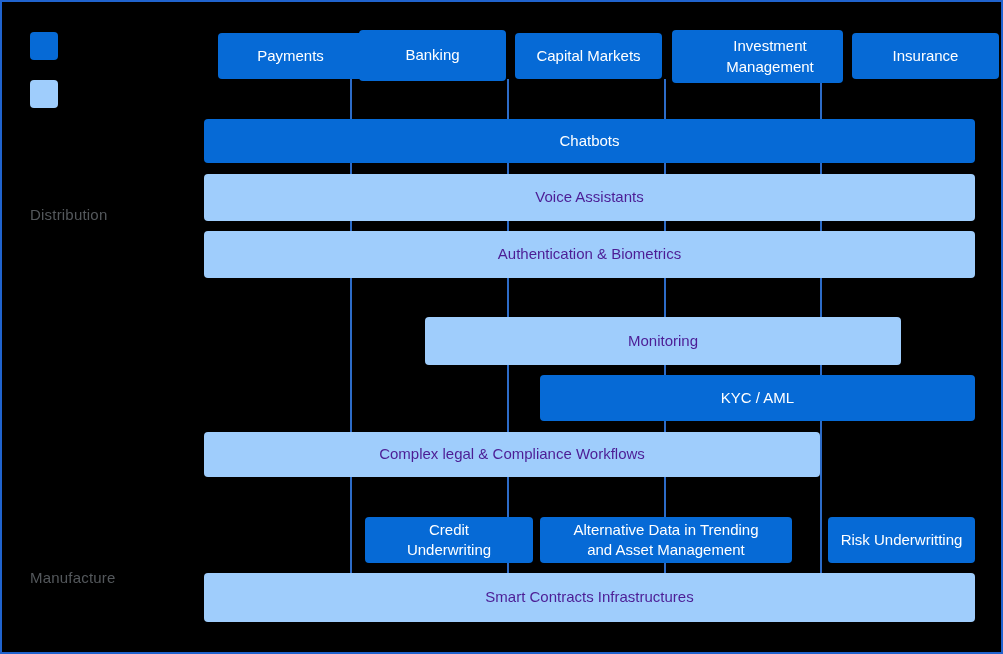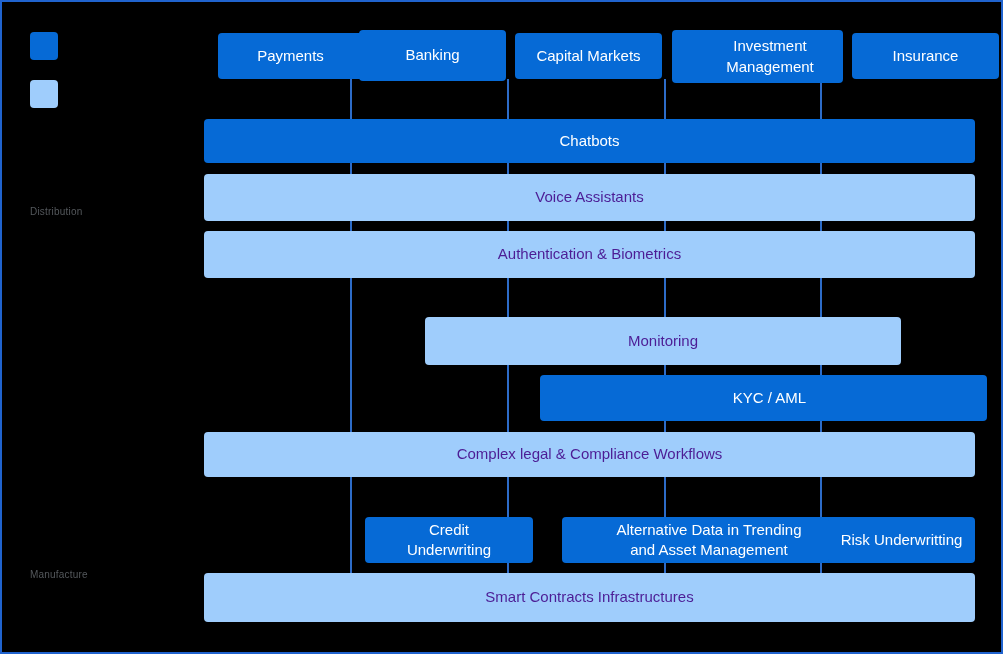--- a/index.html
+++ b/index.html
@@ -10,21 +10,21 @@
     border:2px solid #2063ce;
     box-sizing:border-box;
     overflow:hidden;
     font-family:"Liberation Sans", sans-serif;
   }
   .swatch{position:absolute;width:28px;height:28px;border-radius:4px;}
   .swatch.dark{left:28px;top:30px;background:#066ad6;}
   .swatch.light{left:28px;top:78px;background:#9fcdfc;}
   .side-label{
     position:absolute;left:28px;
-    color:#54585c;font-size:10px;letter-spacing:.2px;
+    color:#54585c;font-size:15px;letter-spacing:.2px;
   }
   #lbl-distribution{top:204px;}
   #lbl-manufacture{top:567px;}
   .vline{
     position:absolute;top:77px;height:533px;width:1.5px;
     background:#2d6cc8;z-index:1;
   }
   .box{
     position:absolute;z-index:2;
     display:flex;align-items:center;justify-content:center;
@@ -40,25 +40,25 @@
   #hdr-2{left:513px;top:31px;width:147px;height:46px;}
   #hdr-3{left:670px;top:28px;width:146px;height:53px;padding-left:25px;}
   #hdr-4{left:826px;top:31px;width:147px;height:46px;margin-left:24px;}
   #hdr-3 span{max-width:120px;}
   
   #row-chatbots{left:202px;top:117px;width:771px;height:44px;}
   #row-voice{left:202px;top:172px;width:771px;height:47px;}
   #row-auth{left:202px;top:229px;width:771px;height:47px;}
   #row-monitoring{left:423px;top:315px;width:476px;height:48px;}
   #row-antifraud{left:202px;top:373px;width:329px;height:46px;}
-  #row-kyc{left:538px;top:373px;width:435px;height:46px;padding-left:12px;}
-  #row-complex{left:202px;top:430px;width:771px;height:45px;}
+  #row-kyc{left:538px;top:373px;width:435px;height:46px;}
+  #row-complex{left:202px;top:430px;width:616px;height:45px;}
   #row-credit{left:363px;top:515px;width:168px;height:46px;}
   #row-credit span{max-width:110px;}
-  #row-altdata{left:560px;top:515px;width:252px;height:46px;padding-left:21px;}
+  #row-altdata{left:538px;top:515px;width:252px;height:46px;}
   #row-altdata span{max-width:205px;}
   #row-risk{left:826px;top:515px;width:147px;height:46px;align-items:center;}
   #row-smart{left:202px;top:571px;width:771px;height:49px;}
 </style>
 </head>
 <body>
 
 <div id="canvas">
 
   <div class="swatch dark"></div>

